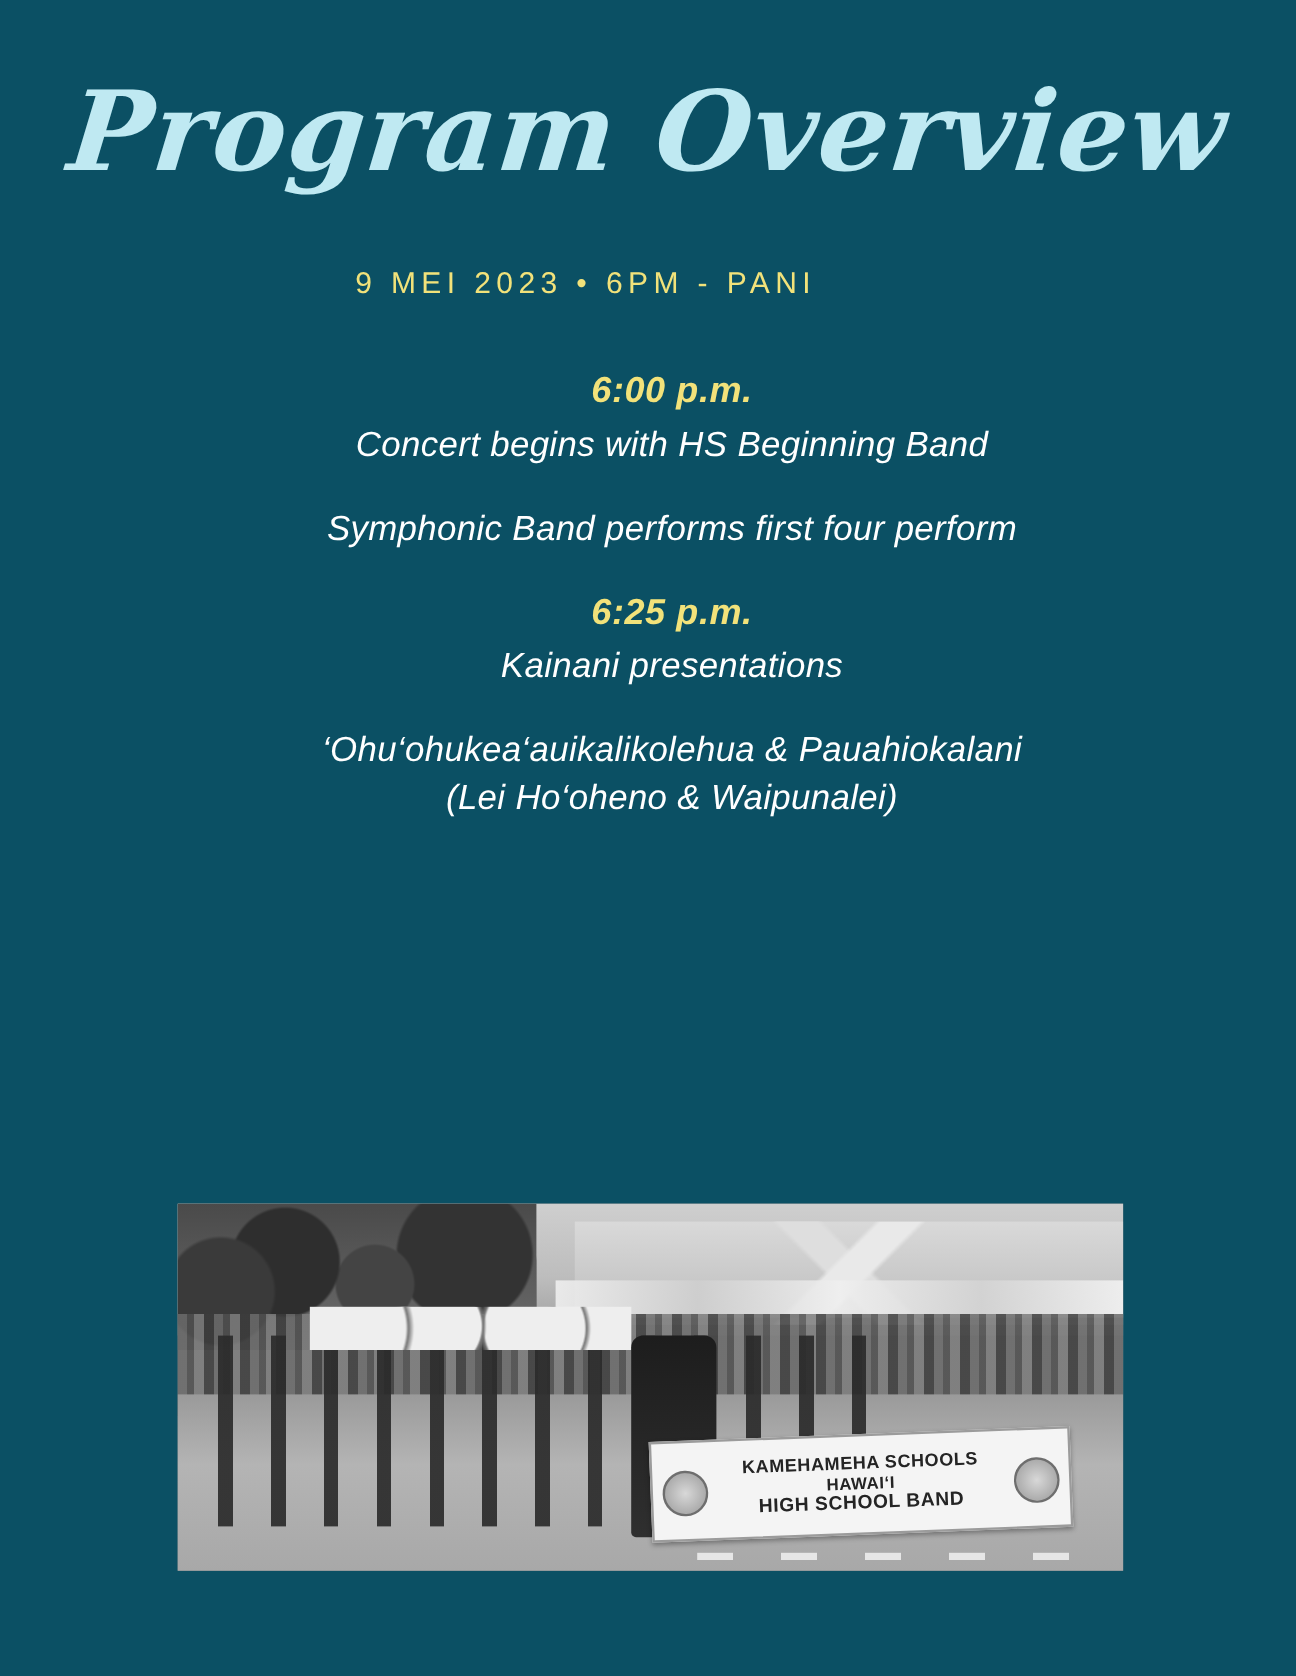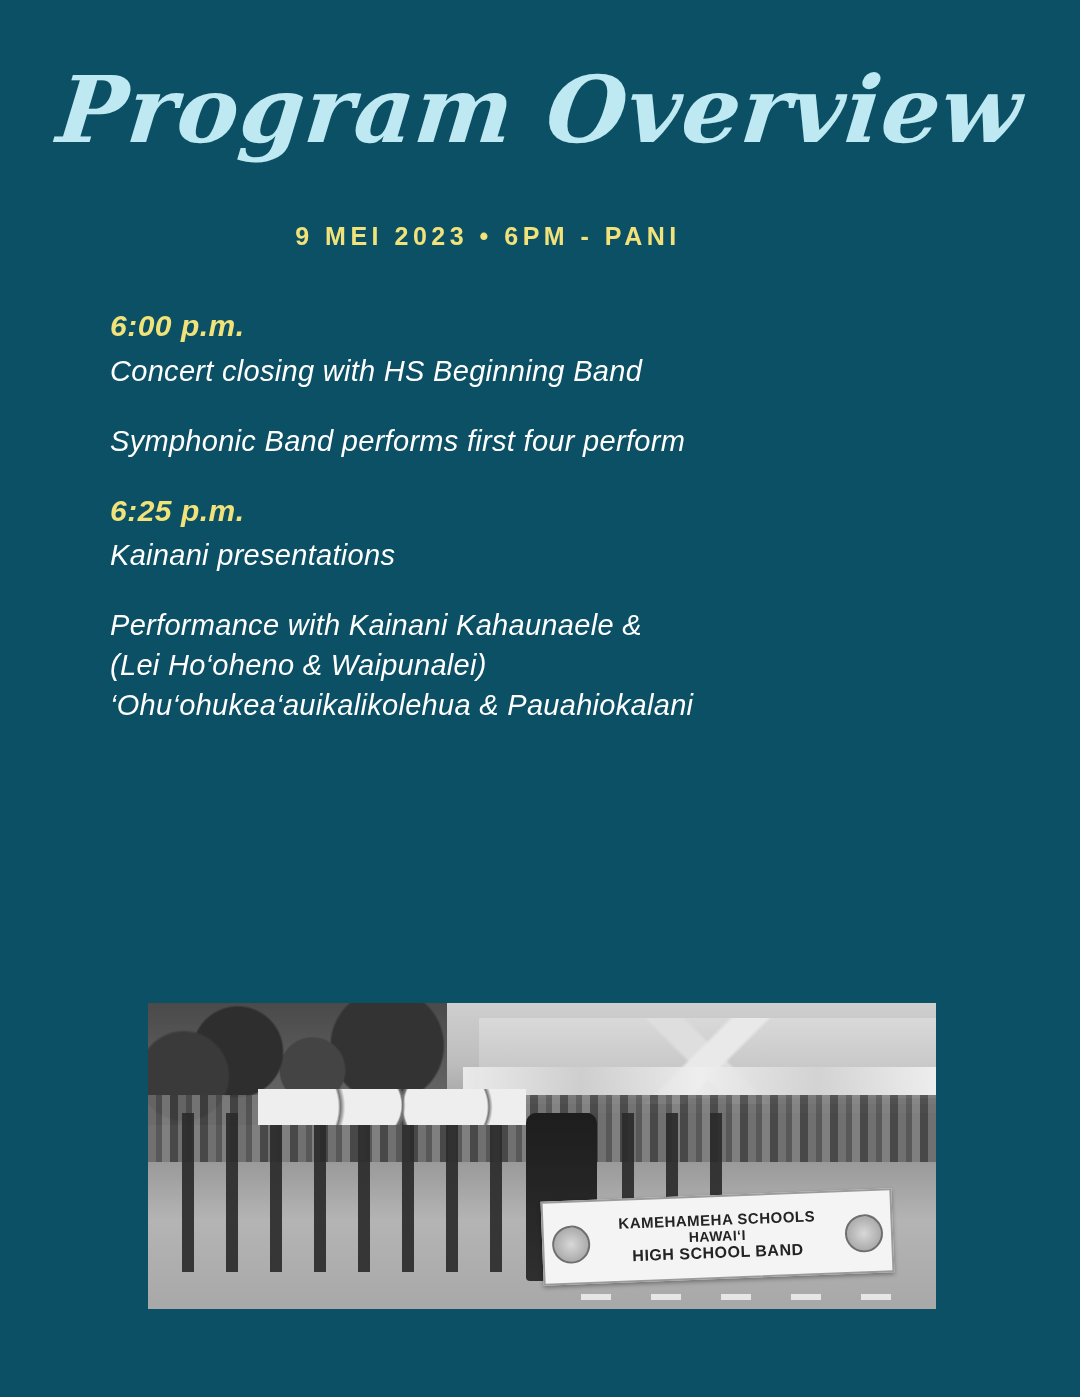--- a/index.html
+++ b/index.html
@@ -38,31 +38,32 @@
     transform: skewX(-6deg);
   }
 
   .subtitle {
     position: absolute;
     top: 222px;
     left: 0;
     width: 976px;
     text-align: center;
     font-size: 25px;
-    font-weight: bold;
+    font-weight: normal;
     letter-spacing: 4.5px;
     color: #f2e27a;
   }
 
   
   .schedule {
     position: absolute;
     top: 306px;
     left: 110px;
     width: 900px;
+    text-align: center;
   }
   .slot {
     margin-bottom: 30px;
   }
   .slot-time {
     font-size: 30px;
     font-style: italic;
     font-weight: bold;
     color: #f2e27a;
     letter-spacing: 0.5px;
@@ -198,42 +199,41 @@
 <div class="page">
 
   <div class="title">Program Overview</div>
   <div class="subtitle">9 MEI 2023 • 6PM - PANI</div>
 
   <div class="schedule">
 
     <div class="slot">
       <div class="slot-time">6:00 p.m.</div>
       <div class="slot-desc">
-        <div>Concert closing with HS Beginning Band</div>
+        <div>Concert begins with HS Beginning Band</div>
       </div>
     </div>
 
     <div class="slot">
       <div class="slot-desc">
         <div>Symphonic Band performs first four perform</div>
       </div>
     </div>
 
     <div class="slot">
       <div class="slot-time">6:25 p.m.</div>
       <div class="slot-desc">
         <div>Kainani presentations</div>
       </div>
     </div>
 
     <div class="slot">
       <div class="slot-desc">
-        <div>Performance with Kainani Kahaunaele &amp;</div>
+        <div>‘Ohu‘ohukea‘auikalikolehua &amp; Pauahiokalani</div>
         <div>(Lei Ho‘oheno &amp; Waipunalei)</div>
-        <div>‘Ohu‘ohukea‘auikalikolehua &amp; Pauahiokalani</div>
       </div>
     </div>
 
 
   </div>
 
   <div class="photo">
     <div class="sky"></div>
     <div class="tents"></div>
     <div class="tentrow"></div>

